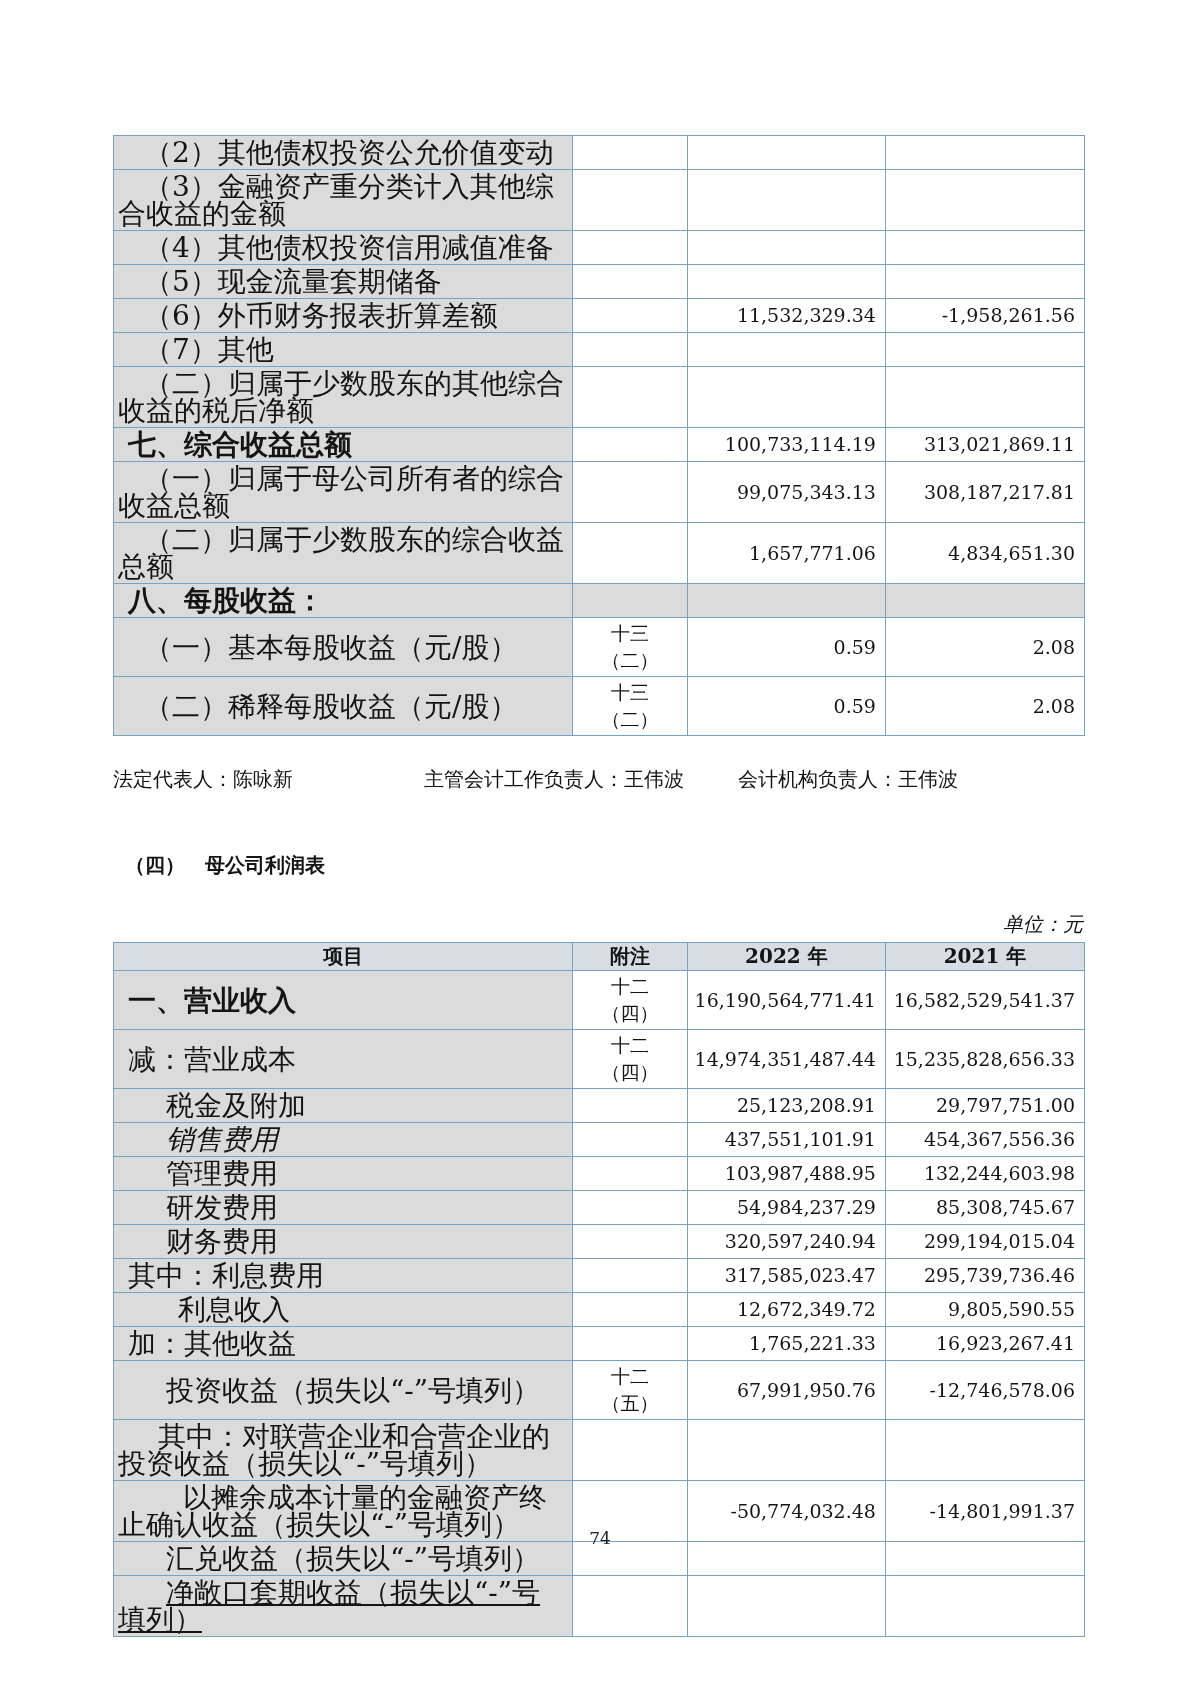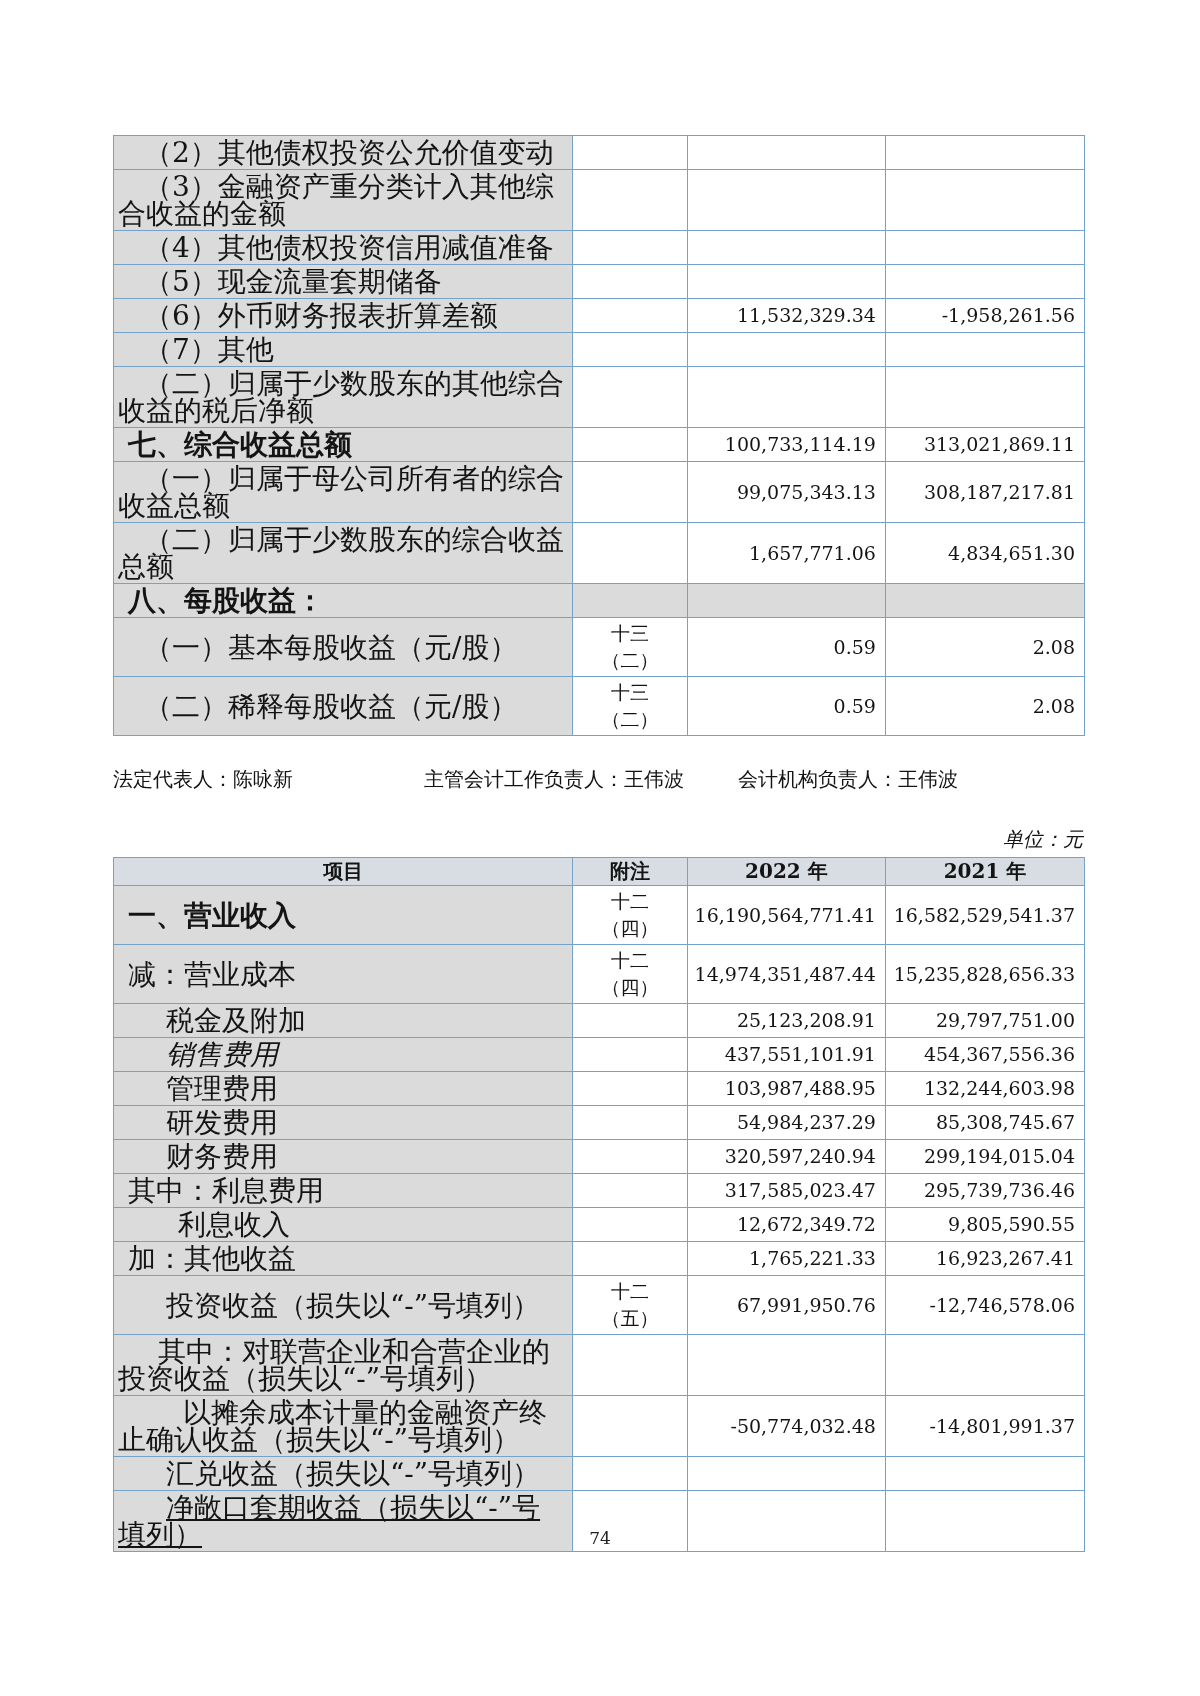--- a/index.html
+++ b/index.html
@@ -154,20 +154,21 @@
           </tr>
         </tbody>
     </table>
 
     <div class="sig-row">
       <span class="sig-legal">法定代表人：陈咏新</span>
       <span class="sig-chief">主管会计工作负责人：王伟波</span>
       <span class="sig-acct">会计机构负责人：王伟波</span>
     </div>
 
+    <div class="section-heading">（四）　母公司利润表</div>
 
     <div class="unit-label">单位：元</div>
 
     <table class="fin">
       <colgroup>
         <col class="c-item">
           <col class="c-note">
           <col class="c-2022">
           <col class="c-2021">
       </colgroup>

